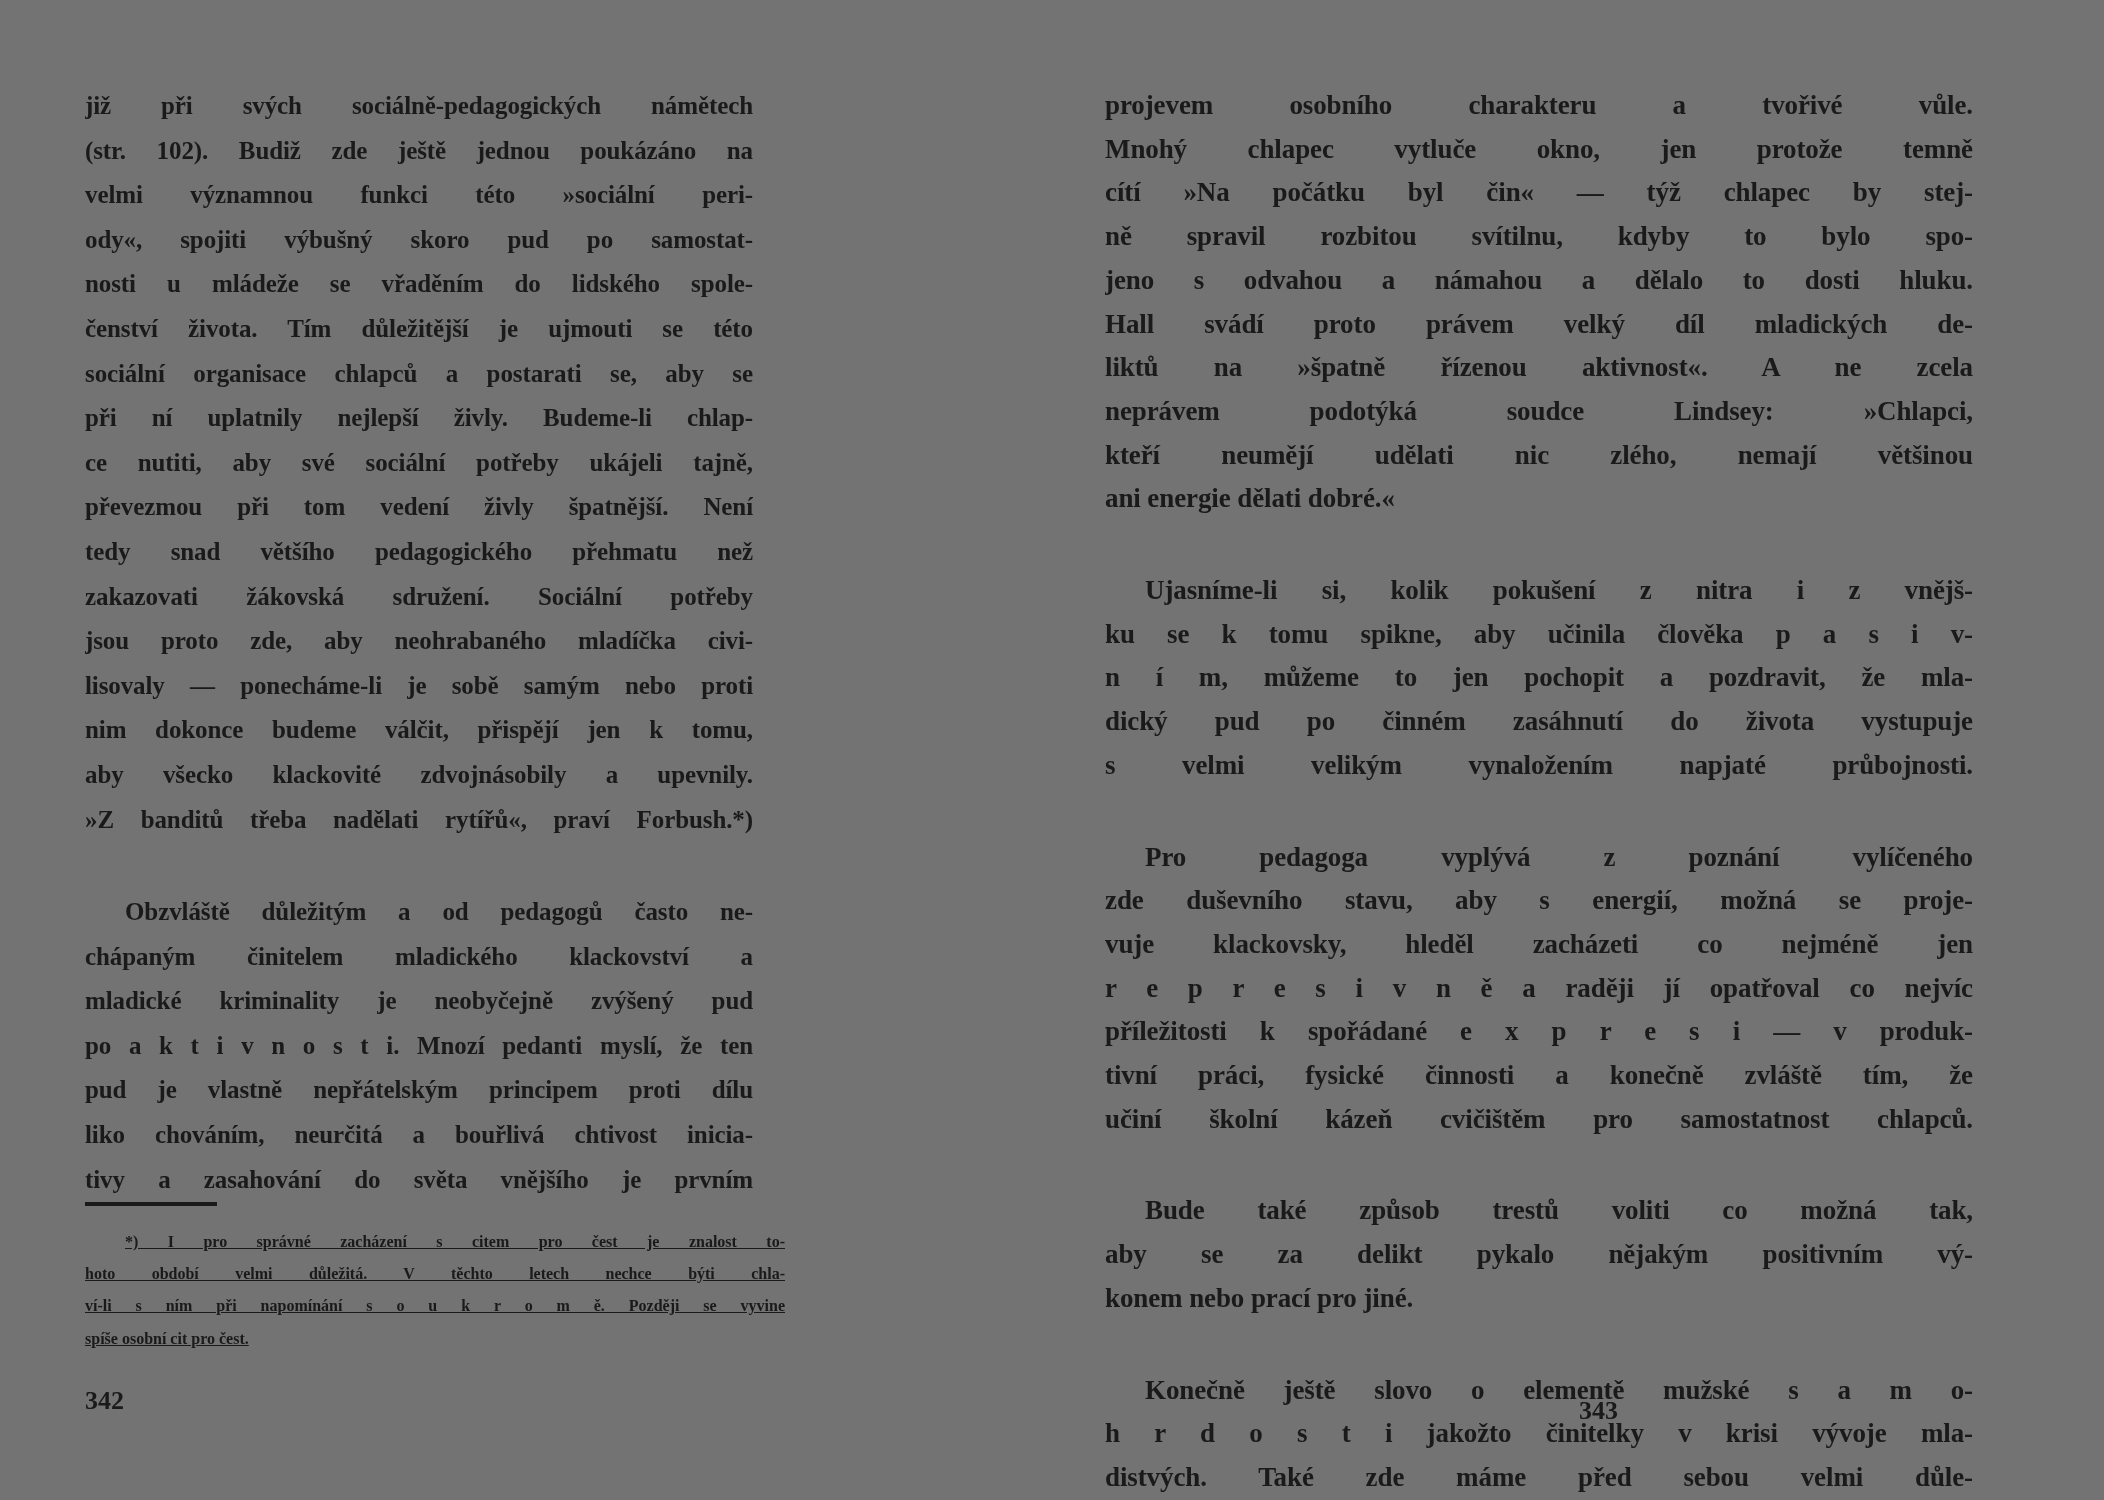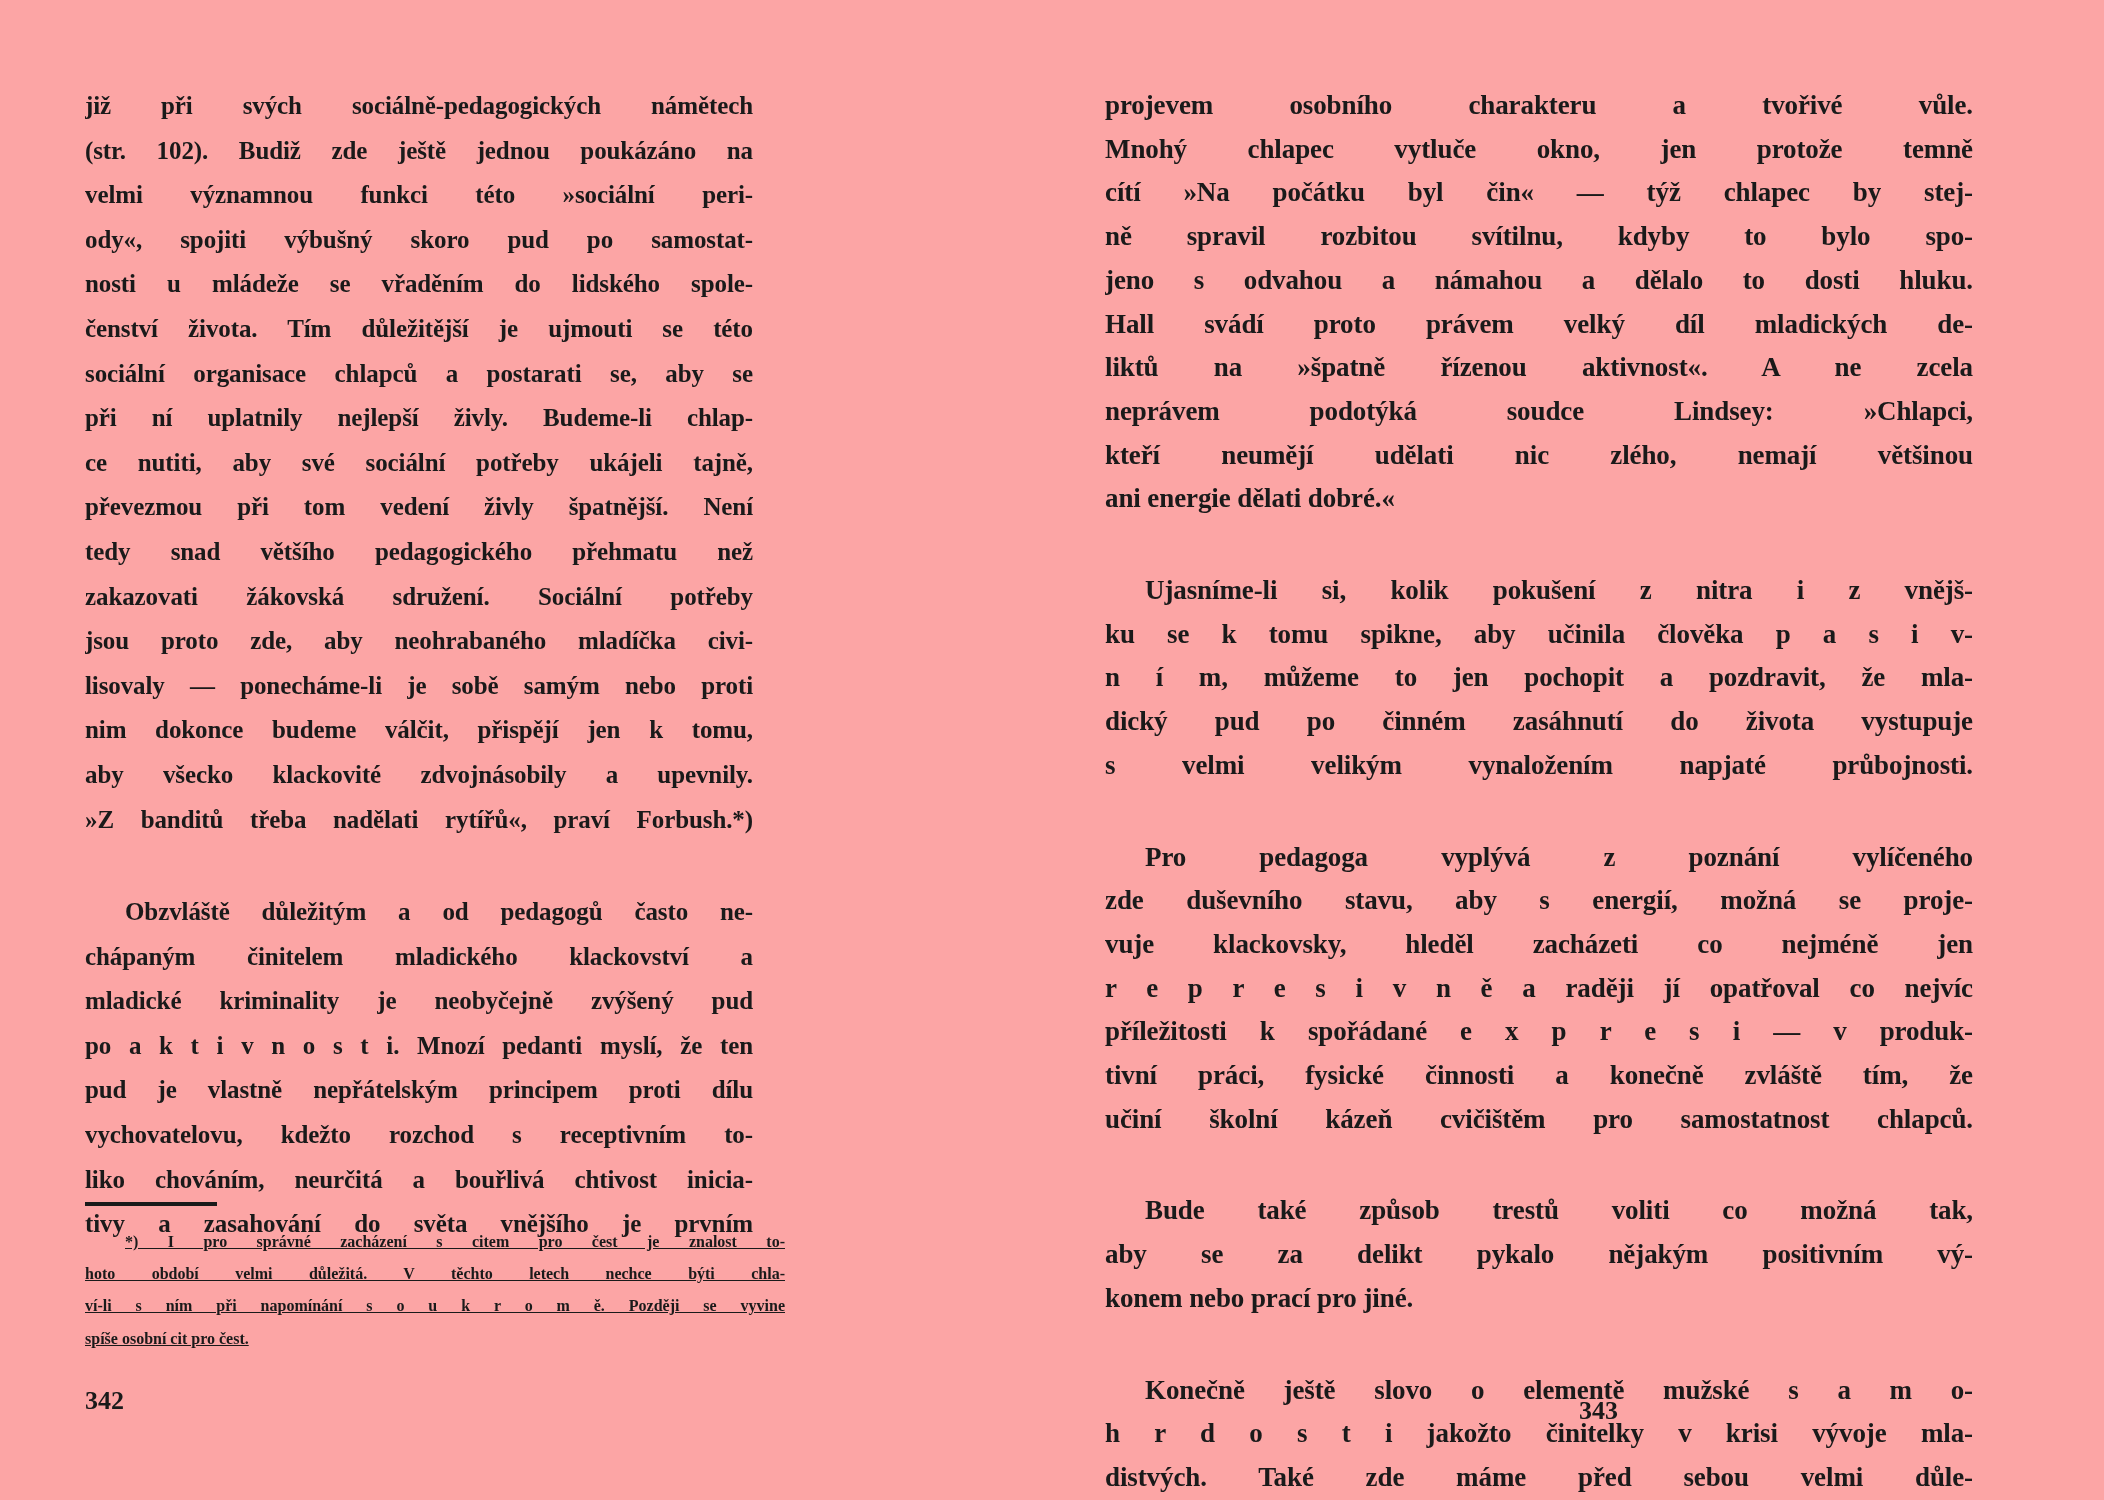--- a/index.html
+++ b/index.html
@@ -4,21 +4,21 @@
 <style>
   html, body {
     margin: 0;
     padding: 0;
     background: #ffffff;
   }
   #canvas {
     position: relative;
     width: 2104px;
     height: 1500px;
-    background: #fca5a5;
+    background: #737373;
     overflow: hidden;
     font-family: "Liberation Serif", serif;
     font-weight: bold;
     color: #1a1a1a;
   }
   .page { position: absolute; inset: 0; }
   .body-text { position: absolute; }
   .left-body {
     left: 85px; top: 84px; width: 668px;
     font-size: 25px; line-height: 44.6px;
@@ -81,21 +81,20 @@
           <div class="line">nim dokonce budeme válčit, přispějí jen k tomu,</div>
           <div class="line">aby všecko klackovité zdvojnásobily a upevnily.</div>
           <div class="line">»Z banditů třeba nadělati rytířů«, praví Forbush.*)</div>
         </div>
         <div class="para">
           <div class="line indent">Obzvláště důležitým a od pedagogů často ne-</div>
           <div class="line">chápaným činitelem mladického klackovství a</div>
           <div class="line">mladické kriminality je neobyčejně zvýšený pud</div>
           <div class="line">po a k t i v n o s t i. Mnozí pedanti myslí, že ten</div>
           <div class="line">pud je vlastně nepřátelským principem proti dílu</div>
-          <div class="line">vychovatelovu, kdežto rozchod s receptivním to-</div>
           <div class="line">liko chováním, neurčitá a bouřlivá chtivost inicia-</div>
           <div class="line">tivy a zasahování do světa vnějšího je prvním</div>
         </div>
       </div>
     <div class="footnote-rule"></div>
     <div class="footnote">
         <div class="para">
           <div class="line indent">*) I pro správné zacházení s citem pro čest je znalost to-</div>
           <div class="line">hoto období velmi důležitá. V těchto letech nechce býti chla-</div>
           <div class="line">ví-li s ním při napomínání s o u k r o m ě. Později se vyvine</div>

